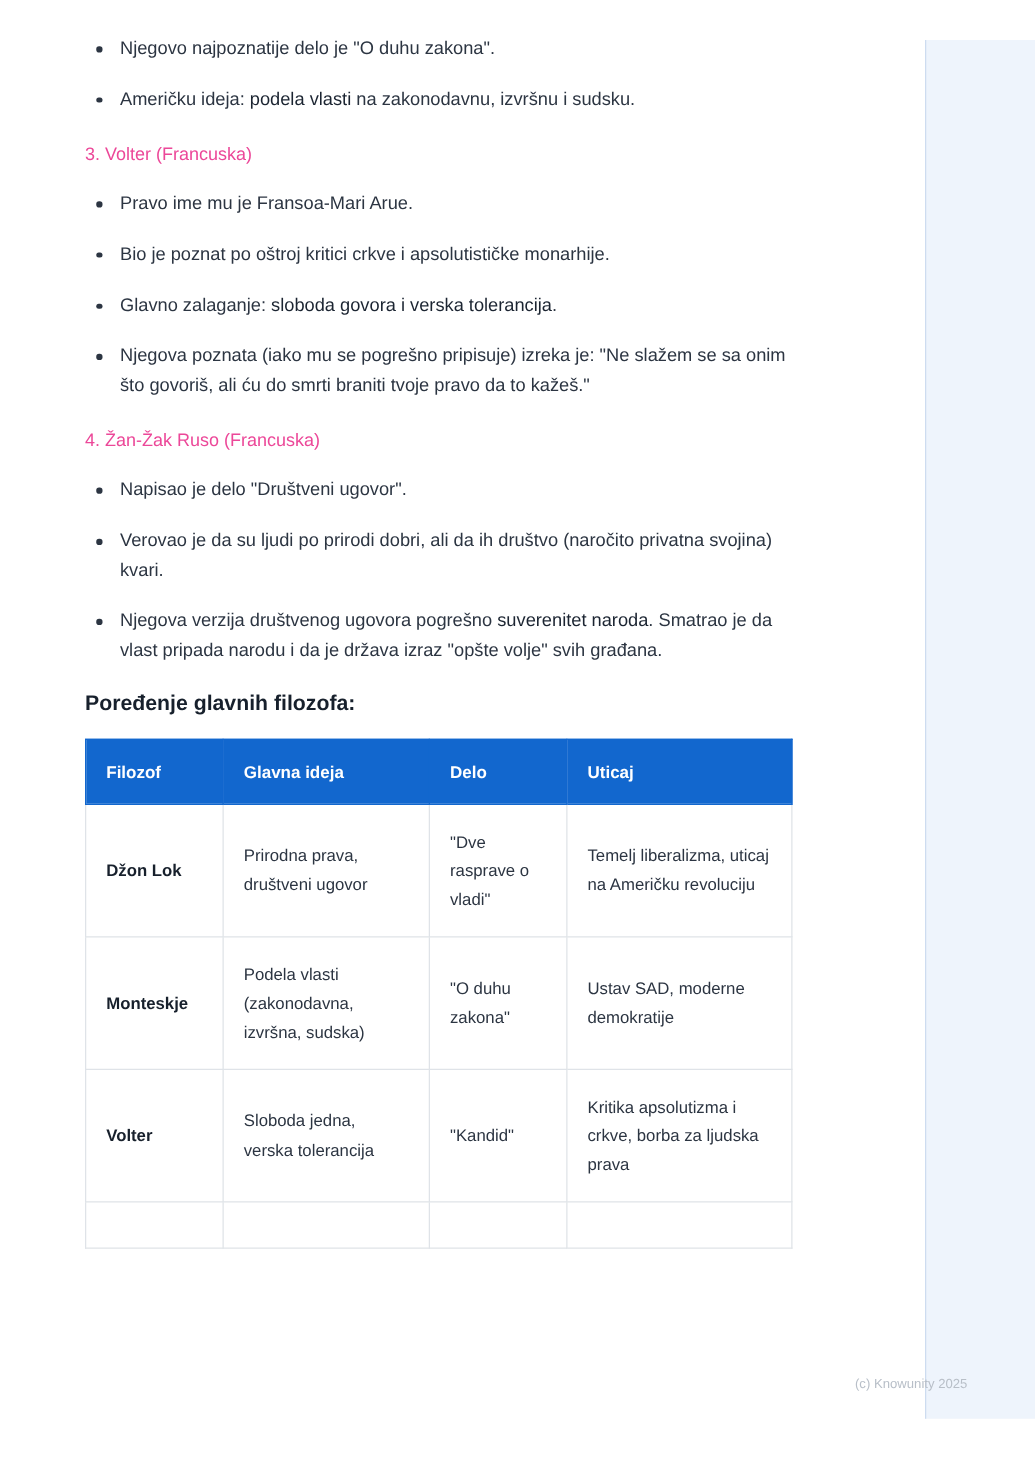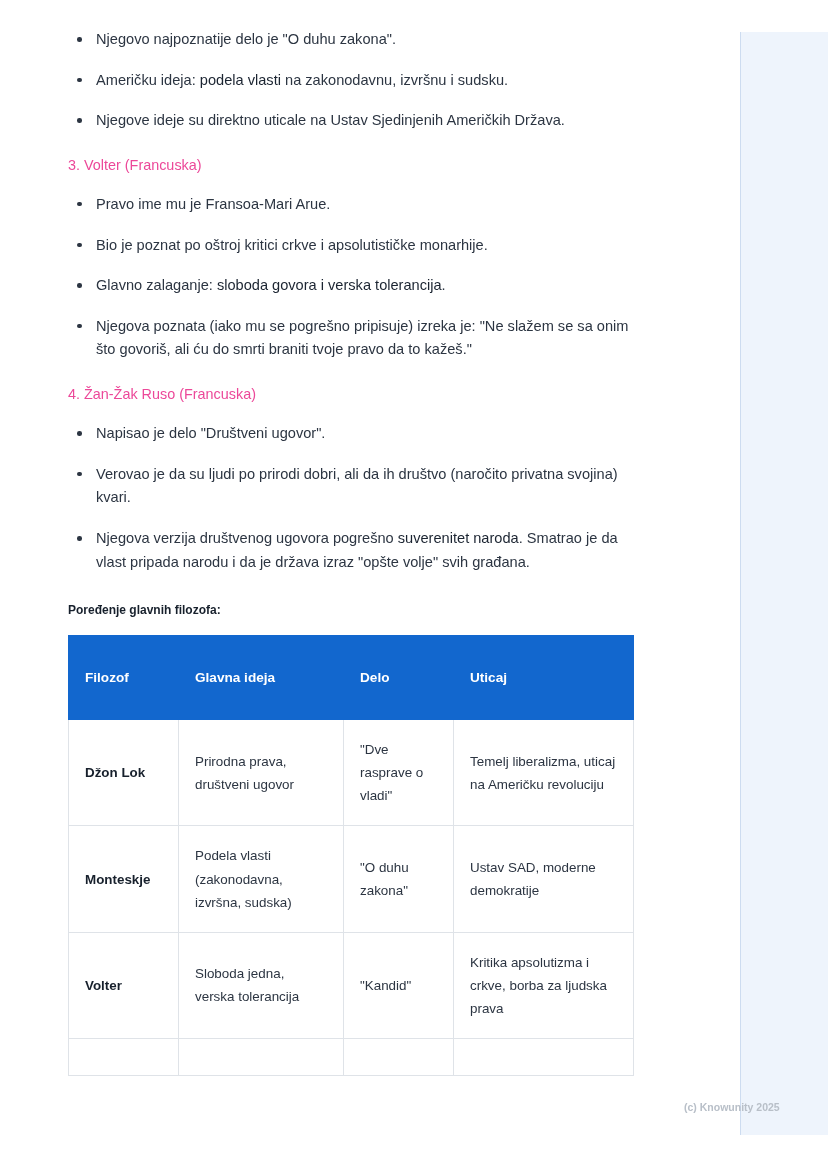--- a/index.html
+++ b/index.html
@@ -52,38 +52,38 @@
     background: #2c3542;
   }
   .b { font-weight: normal; color: #1b2431; }
   h3.section {
     font-size: 14.4px;
     font-weight: normal;
     color: #ec4899;
     margin: 24px 0 20px 0;
   }
   h3.lead {
-    font-size: 12px;
+    font-size: 17px;
     font-weight: bold;
     color: #17202c;
-    margin: 29px 0 18px 0;
+    margin: 19px 0 18px 0;
   }
   table.cmp {
     border-collapse: collapse;
     width: 565px;
     margin-top: 14px;
     table-layout: fixed;
   }
   table.cmp th {
     background: #1267ce;
     color: #ffffff;
     font-size: 13.6px;
     font-weight: bold;
     text-align: left;
-    padding: 34px 16px;
+    padding: 18px 16px;
     border: 1px solid #1267ce;
   }
   table.cmp td {
     font-size: 13.4px;
     color: #2c3542;
     padding: 18px 16px;
     border: 1px solid #dfe3e8;
     vertical-align: middle;
     line-height: 1.72;
   }
@@ -105,36 +105,34 @@
     background: #eef4fc;
     border-left: 1px solid #cddcf0;
   }
   .watermark {
     position: absolute;
     left: 684px;
     top: 1101px;
     font-size: 10.5px;
     color: #b8bfc8;
     white-space: nowrap;
-    font-weight: bold;
   }
 </style>
 </head>
 <body>
 
 <div class="page">
 
   <div class="right-strip"></div>
 
   <div class="content">
 
     <ul class="bullets" id="list-top">
         <li><span>Njegovo najpoznatije delo je "O duhu zakona".</span></li>
         <li><span>Američku ideja: </span><span class="b">podela vlasti</span><span> na zakonodavnu, izvršnu i sudsku.</span></li>
-        <li><span>Njegove ideje su direktno uticale na Ustav Sjedinjenih Američkih Država.</span></li>
       </ul>
 
     <h3 class="section">3. Volter (Francuska)</h3>
     <ul class="bullets" id="list-s3">
         <li><span>Pravo ime mu je Fransoa-Mari Arue.</span></li>
         <li><span>Bio je poznat po oštroj kritici crkve i apsolutističke monarhije.</span></li>
         <li><span>Glavno zalaganje: </span><span class="b">sloboda govora i verska tolerancija</span><span>.</span></li>
         <li><span>Njegova poznata (iako mu se pogrešno pripisuje) izreka je: "Ne slažem se sa onim što govoriš, ali ću do smrti braniti tvoje pravo da to kažeš."</span></li>
       </ul>
 

